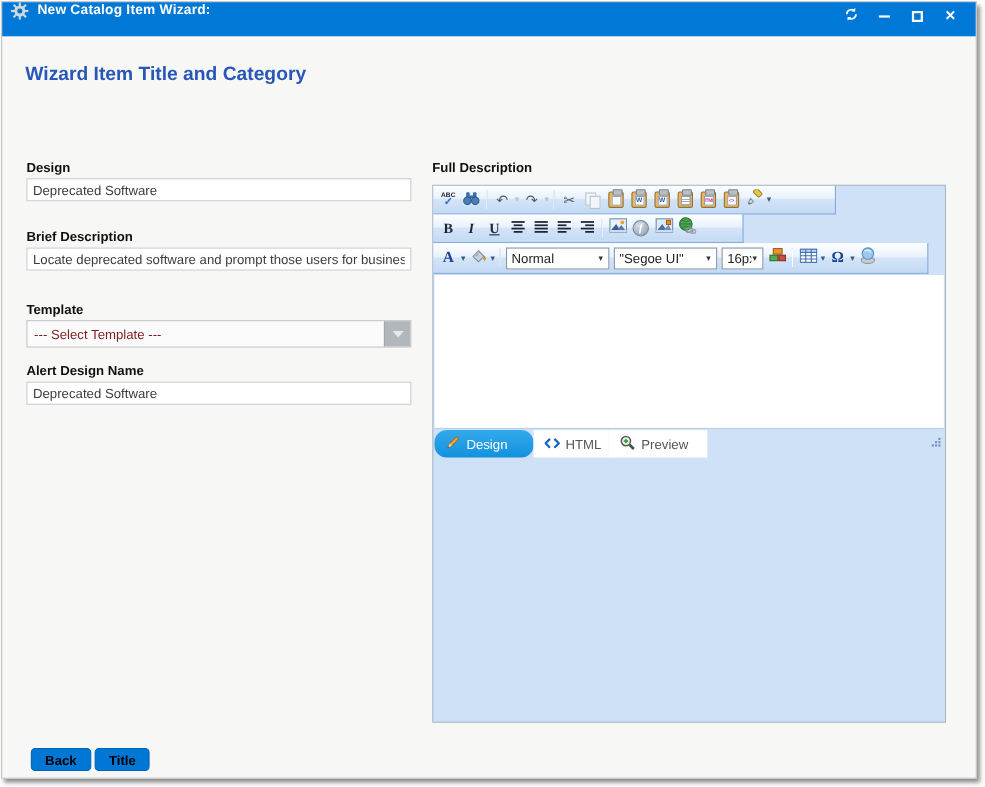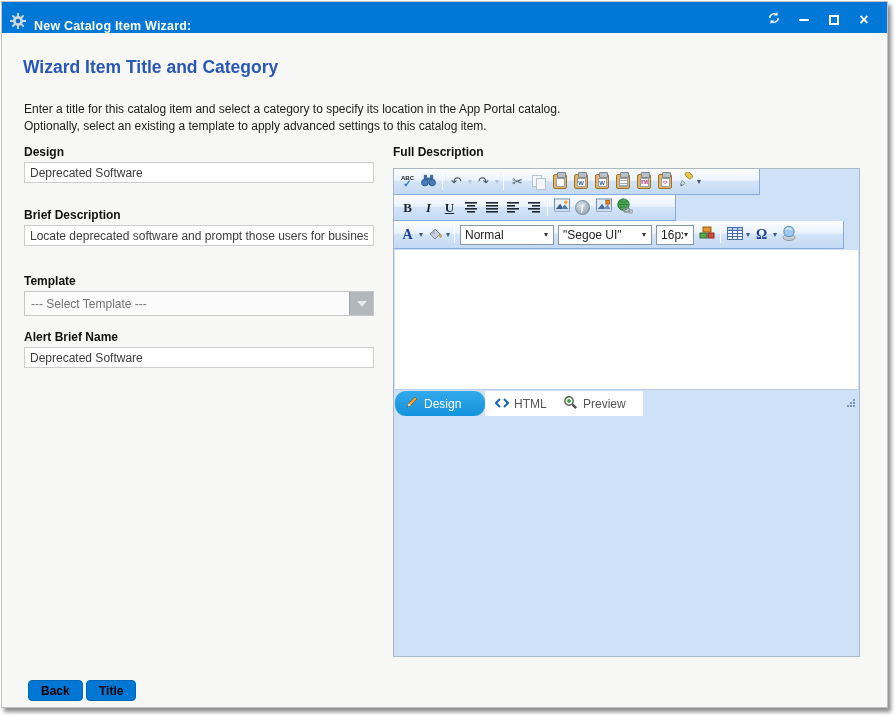--- a/index.html
+++ b/index.html
@@ -8,21 +8,21 @@
   
   .window {
     position:absolute; left:1px; top:1px; width:887px; height:707px;
     background:#f7f7f6; border:1px solid #c3c3c3;
     box-shadow:3px 4px 4px rgba(0,0,0,.45);
   }
 
   
   .titlebar {
     position:absolute; left:0; top:0; right:0; height:31px;
-    background:#0078d7; display:flex; align-items:flex-end; padding:0 8px;
+    background:#0078d7; display:flex; align-items:flex-start; padding:0 8px;
   }
   .titlebar .app-title { color:#fff; font-size:12.5px; font-weight:bold; margin-left:8px; letter-spacing:.2px; }
   .win-controls { margin-left:auto; display:flex; align-items:center; }
   .win-btn { width:30px; height:26px; display:flex; align-items:center; justify-content:center; cursor:default; }
   .minimize-bar { width:10px; height:2px; background:#fff; }
   .maximize-box { width:10px; height:10px; border:2px solid #fff; }
   .close-x { color:#fff; font-size:16px; font-weight:bold; line-height:1; }
 
   
   .page-heading { position:absolute; left:21px; top:55px; font-size:17.5px; font-weight:bold; color:#2857b8; }
@@ -32,21 +32,21 @@
   .fld-label { position:absolute; left:22px; font-size:12px; font-weight:bold; color:#111; }
   .text-input {
     position:absolute; left:22px; width:350px; height:21px;
     border:1px solid #cdcdcd; background:#fff; font-family:"Liberation Sans",sans-serif;
     font-size:12px; color:#3c3c3c; padding:0 5px; outline:none;
   }
   .dd {
     position:absolute; left:22px; top:289px; width:350px; height:25px;
     background:#fbfbfb; border:1px solid #c6c6c6; display:flex; align-items:center;
   }
-  .dd-value { flex:1; font-size:12px; color:#737373; padding-left:6px; }
+  .dd-value { flex:1; font-size:12px; color:#7f1d1d; padding-left:6px; }
   .dd-btn { width:24px; height:100%; background:#b2b7bb; border-left:1px solid #a2a7ab; display:flex; align-items:center; justify-content:center; }
   .dd-tri { width:0; height:0; border-left:5px solid transparent; border-right:5px solid transparent; border-top:6px solid #e4e8ea; }
 
   
   .editor {
     position:absolute; left:391px; top:166px; width:467px; height:489px;
     background:#cfe1f6; border:1px solid #aab9c8;
   }
   .tb-row {
     height:26px; display:flex; align-items:center; padding:0 3px;
@@ -147,40 +147,36 @@
       <div class="win-btn">
         <span class="maximize-box"></span>
       </div>
       <div class="win-btn">
         <span class="close-x">×</span>
       </div>
     </div>
   </div>
 
   <div class="page-heading">Wizard Item Title and Category</div>
-  <div class="intro">
-    <div>Enter a title for this catalog item and select a category to specify its location in the App Portal catalog.</div>
-    <div>Optionally, select an existing a template to apply advanced settings to this catalog item.</div>
-  </div>
 
   <div class="fld-label" style="top:143px">Design</div>
   <input class="text-input" style="top: 160px;" type="text" value="Deprecated Software">
 
   <div class="fld-label" style="top:206px">Brief Description</div>
   <input class="text-input" style="top: 223px;" type="text" value="Locate deprecated software and prompt those users for business">
 
   <div class="fld-label" style="top:272px">Template</div>
   <div class="dd">
     <span class="dd-value">--- Select Template ---</span>
     <span class="dd-btn">
       <span class="dd-tri"></span>
     </span>
   </div>
 
-  <div class="fld-label" style="top:328px">Alert Brief Name</div>
+  <div class="fld-label" style="top:328px">Alert Design Name</div>
   <input class="text-input" style="top: 345px;" type="text" value="Deprecated Software">
 
   <div class="fld-label" style="left:391px; top:143px">Full Description</div>
 
   <div class="editor">
 
     <div class="tb-row tb-row1">
       <span class="tbtn">
         <span class="spell">
           <span class="abc">ABC</span>

